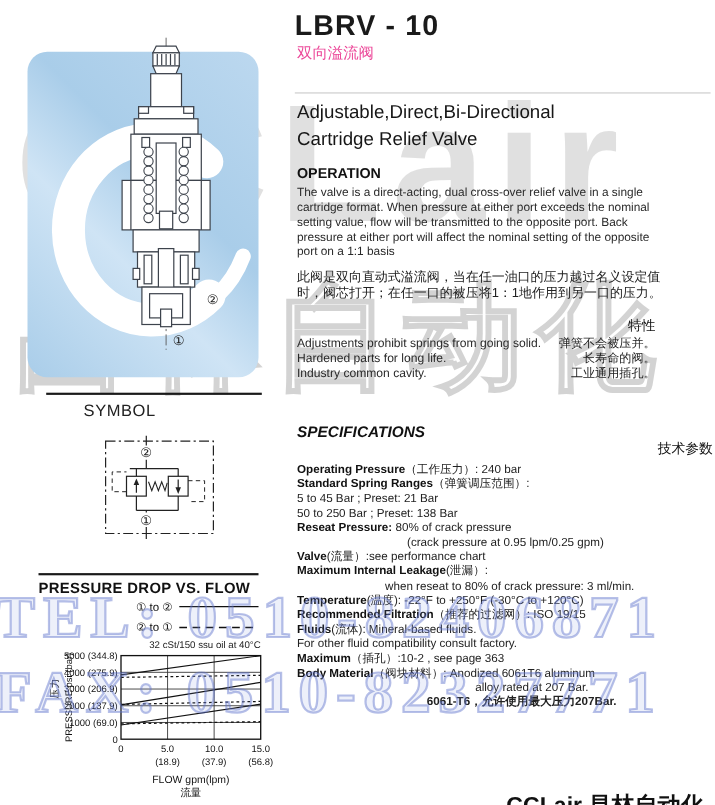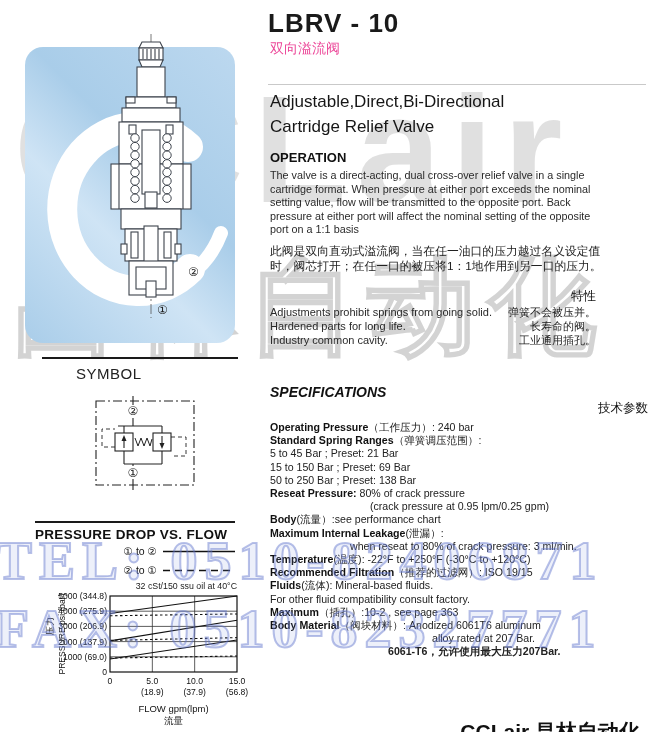--- a/index.html
+++ b/index.html
@@ -171,25 +171,24 @@
       <span class="cn">工业通用插孔。</span>
     </div>
   </div>
 
   <div class="abs specs">
     <div class="sec-h">SPECIFICATIONS</div>
     <div class="sec-h-cn">技术参数</div>
     <div class="spec-line mt4"><b>Operating Pressure</b><span>（工作压力）: 240 bar</span></div>
     <div class="spec-line"><b>Standard Spring Ranges</b><span>（弹簧调压范围）:</span></div>
     <div class="spec-line"><span>5 to 45 Bar ; Preset: 21 Bar</span></div>
-    <div class="spec-line"><span>15 to 150 Bar ; Preset: 69 Bar</span></div>
     <div class="spec-line"><span>50 to 250 Bar ; Preset: 138 Bar</span></div>
     <div class="spec-line"><b>Reseat Pressure:</b><span> 80% of crack pressure</span></div>
     <div class="spec-line ind-a"><span>(crack pressure at 0.95 lpm/0.25 gpm)</span></div>
-    <div class="spec-line"><b>Body</b><span>(流量）:see performance chart</span></div>
+    <div class="spec-line"><b>Valve</b><span>(流量）:see performance chart</span></div>
     <div class="spec-line"><b>Maximum Internal Leakage</b><span>(泄漏）:</span></div>
     <div class="spec-line ind-b"><span>when reseat to 80% of crack pressure: 3 ml/min.</span></div>
     <div class="spec-line"><b>Temperature</b><span>(温度): -22°F to +250°F (-30°C to +120°C)</span></div>
     <div class="spec-line"><b>Recommended Filtration</b><span>（推荐的过滤网）: ISO 19/15</span></div>
     <div class="spec-line"><b>Fluids</b><span>(流体): Mineral-based fluids.</span></div>
     <div class="spec-line"><span>For other fluid compatibility consult factory.</span></div>
     <div class="spec-line"><b>Maximum</b><span>（插孔）:10-2 , see page 363</span></div>
     <div class="spec-line"><b>Body Material</b><span>（阀块材料）: Anodized 6061T6 aluminum</span></div>
     <div class="spec-line ind-c"><span>alloy rated at 207 Bar.</span></div>
     <div class="spec-line ind-d"><span>6061-T6，允许使用最大压力207Bar.</span></div>

